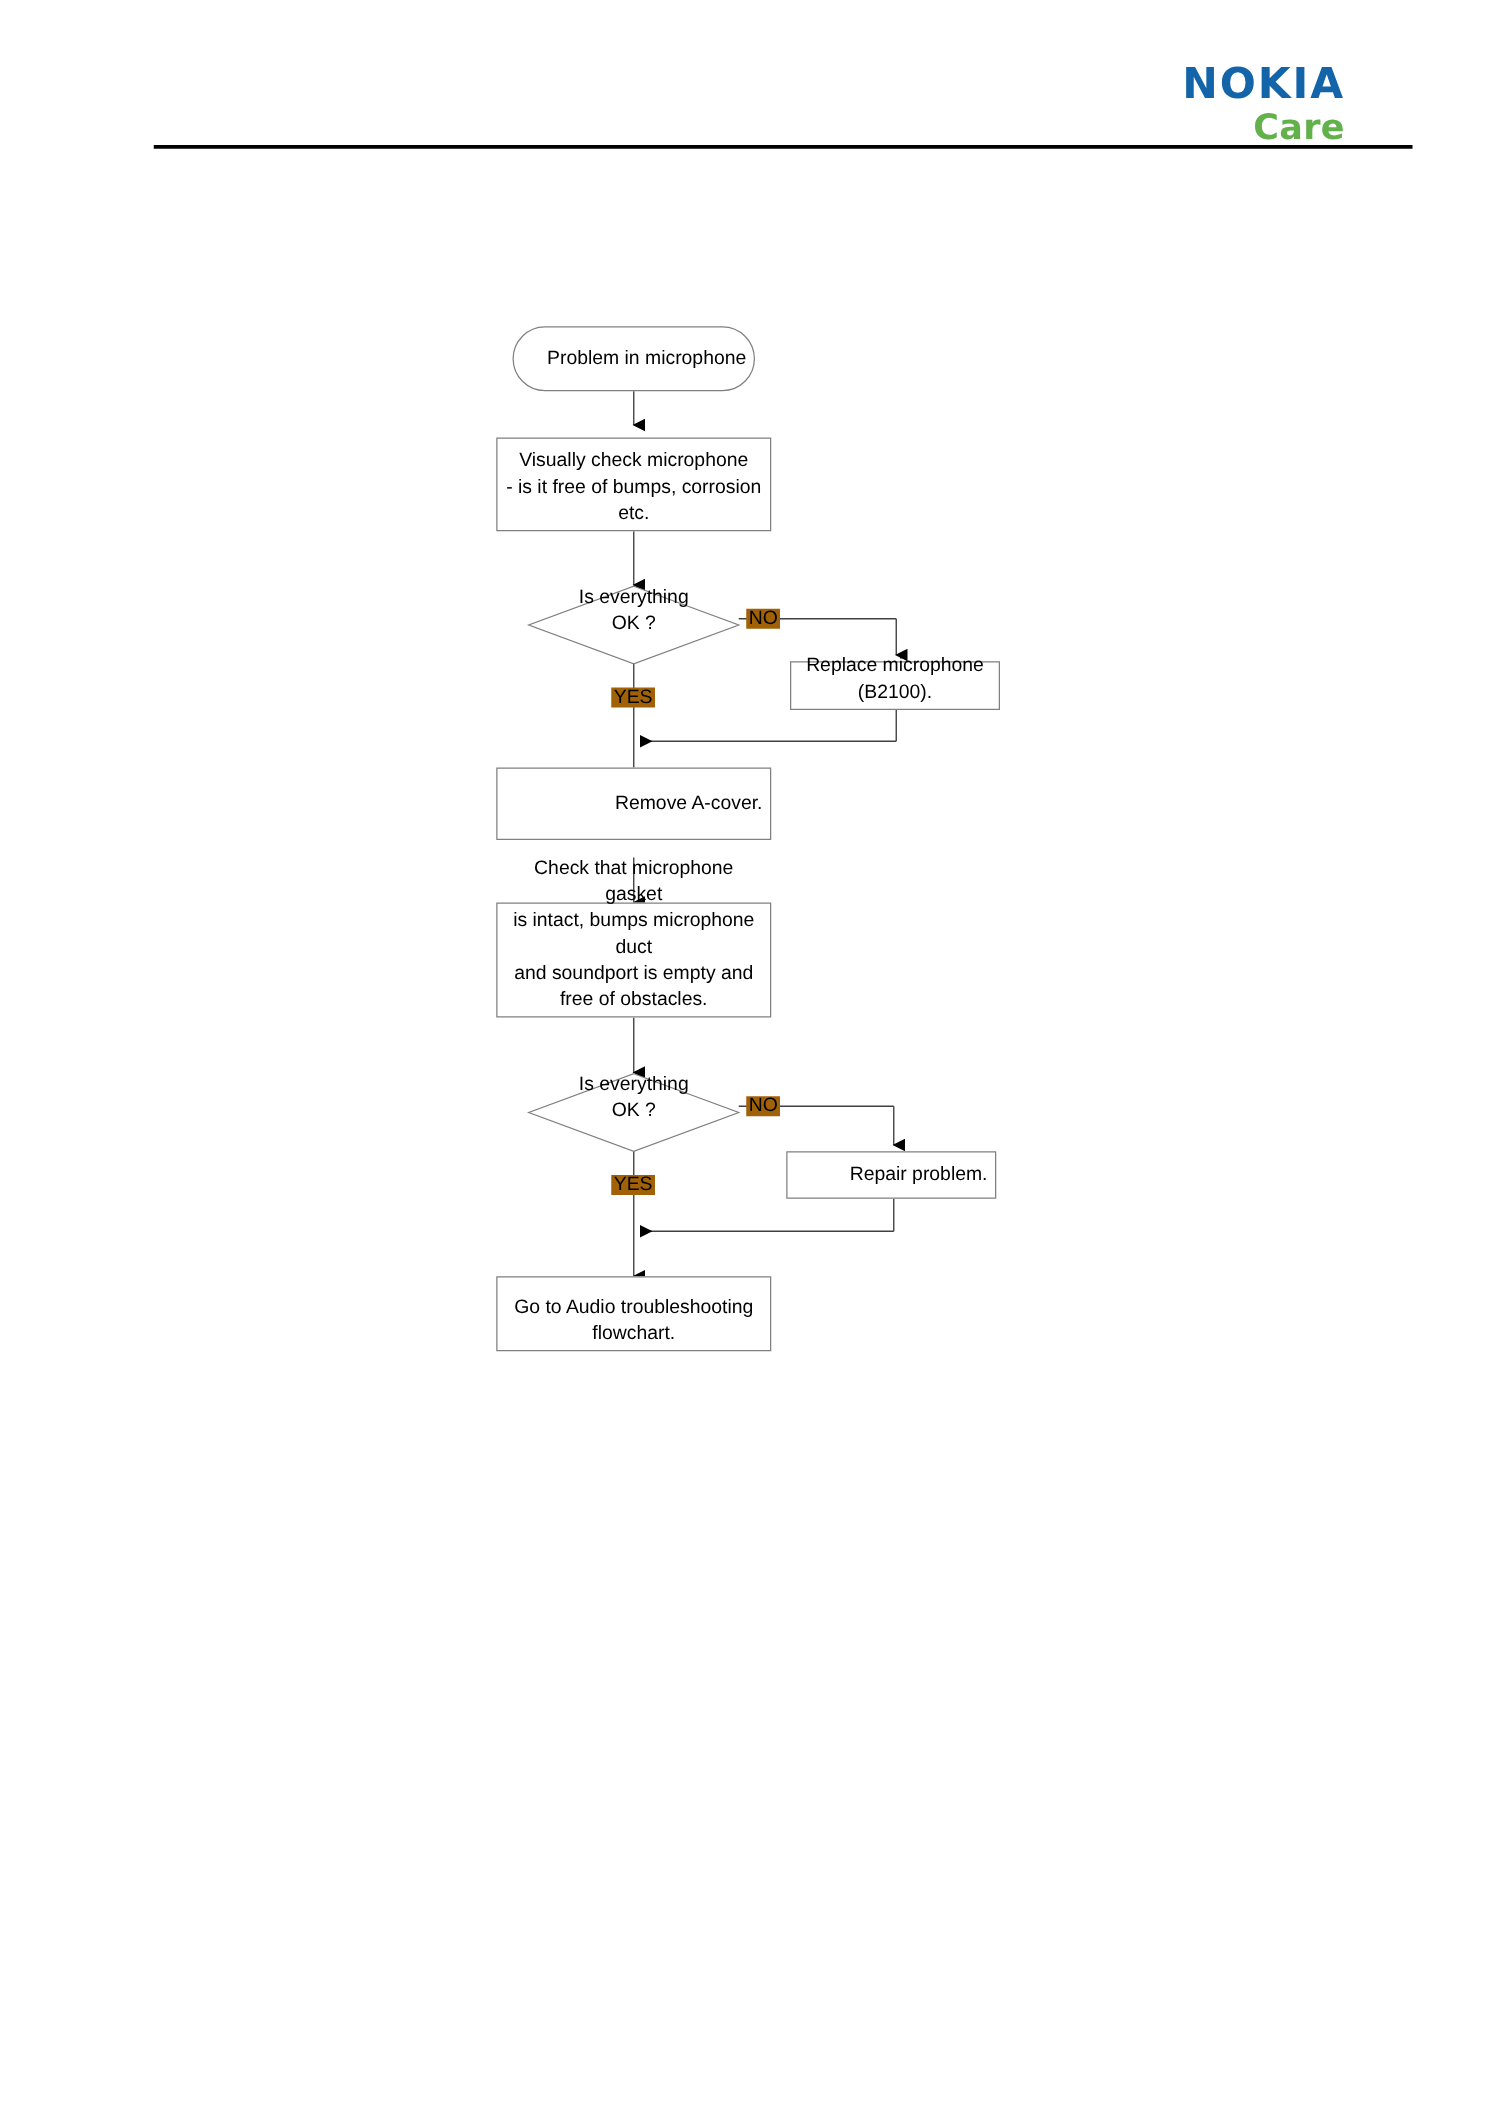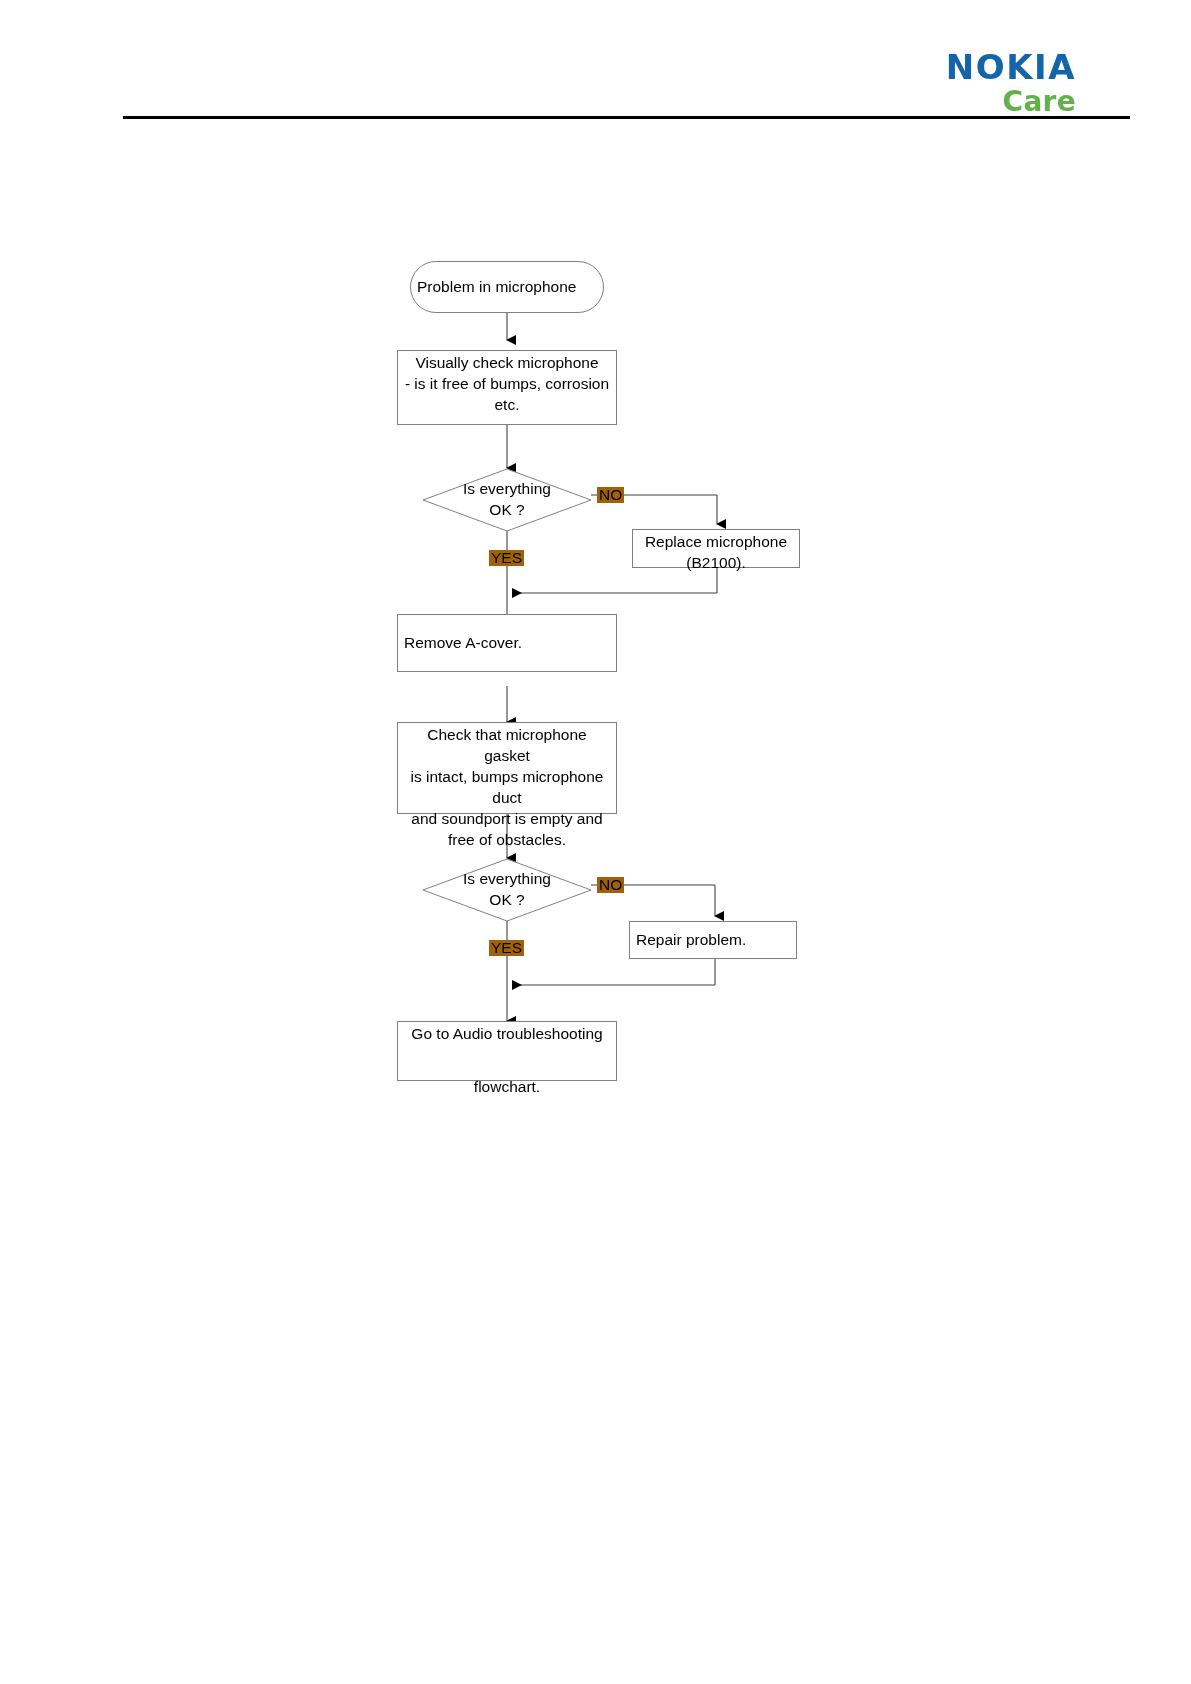--- a/index.html
+++ b/index.html
@@ -63,21 +63,21 @@
     width: 1191px;
     height: 1684px;
   }
   .node {
     position: absolute;
     box-sizing: border-box;
     border: 1px solid #808080;
     background: #ffffff;
     display: flex;
     align-items: center;
-    justify-content: flex-start;
+    justify-content: flex-end;
     text-align: center;
     font-size: 15.5px;
     line-height: 1.35;
     color: #000000;
     padding: 2px 6px;
   }
   .terminator {
     border-radius: 999px;
   }
   .diamond-wrap {
@@ -90,21 +90,20 @@
     overflow: visible;
   }
   .diamond-label {
     position: absolute;
     left: 0;
     top: 0;
     width: 100%;
     height: 100%;
     display: flex;
     align-items: center;
-    justify-content: center;
     text-align: center;
     font-size: 15.5px;
     line-height: 1.35;
     pointer-events: none;
   }
   .edge-label {
     position: absolute;
     font-size: 15.5px;
     line-height: 1;
     background: #a16207;
@@ -217,19 +216,19 @@
       </div>
     </div>
 
     <div class="edge-label" style="left:566px; top:877px;">NO</div>
     <div class="edge-label" style="left:458px; top:940px;">YES</div>
 
     <div class="node" style="left:598px; top:921px; width:168px; height:38px;">
       <span>Repair problem.</span>
     </div>
 
-    <div class="node" style="left:366px; top:1021px; width:220px; height:60px; flex-direction:column;gap:32px;">
+    <div class="node" style="left:366px; top:1021px; width:220px; height:60px; flex-direction:column;">
       <span>Go to Audio troubleshooting</span>
       <span>flowchart.</span>
     </div>
 
   </div>
 </div>
 
 </body></html>

